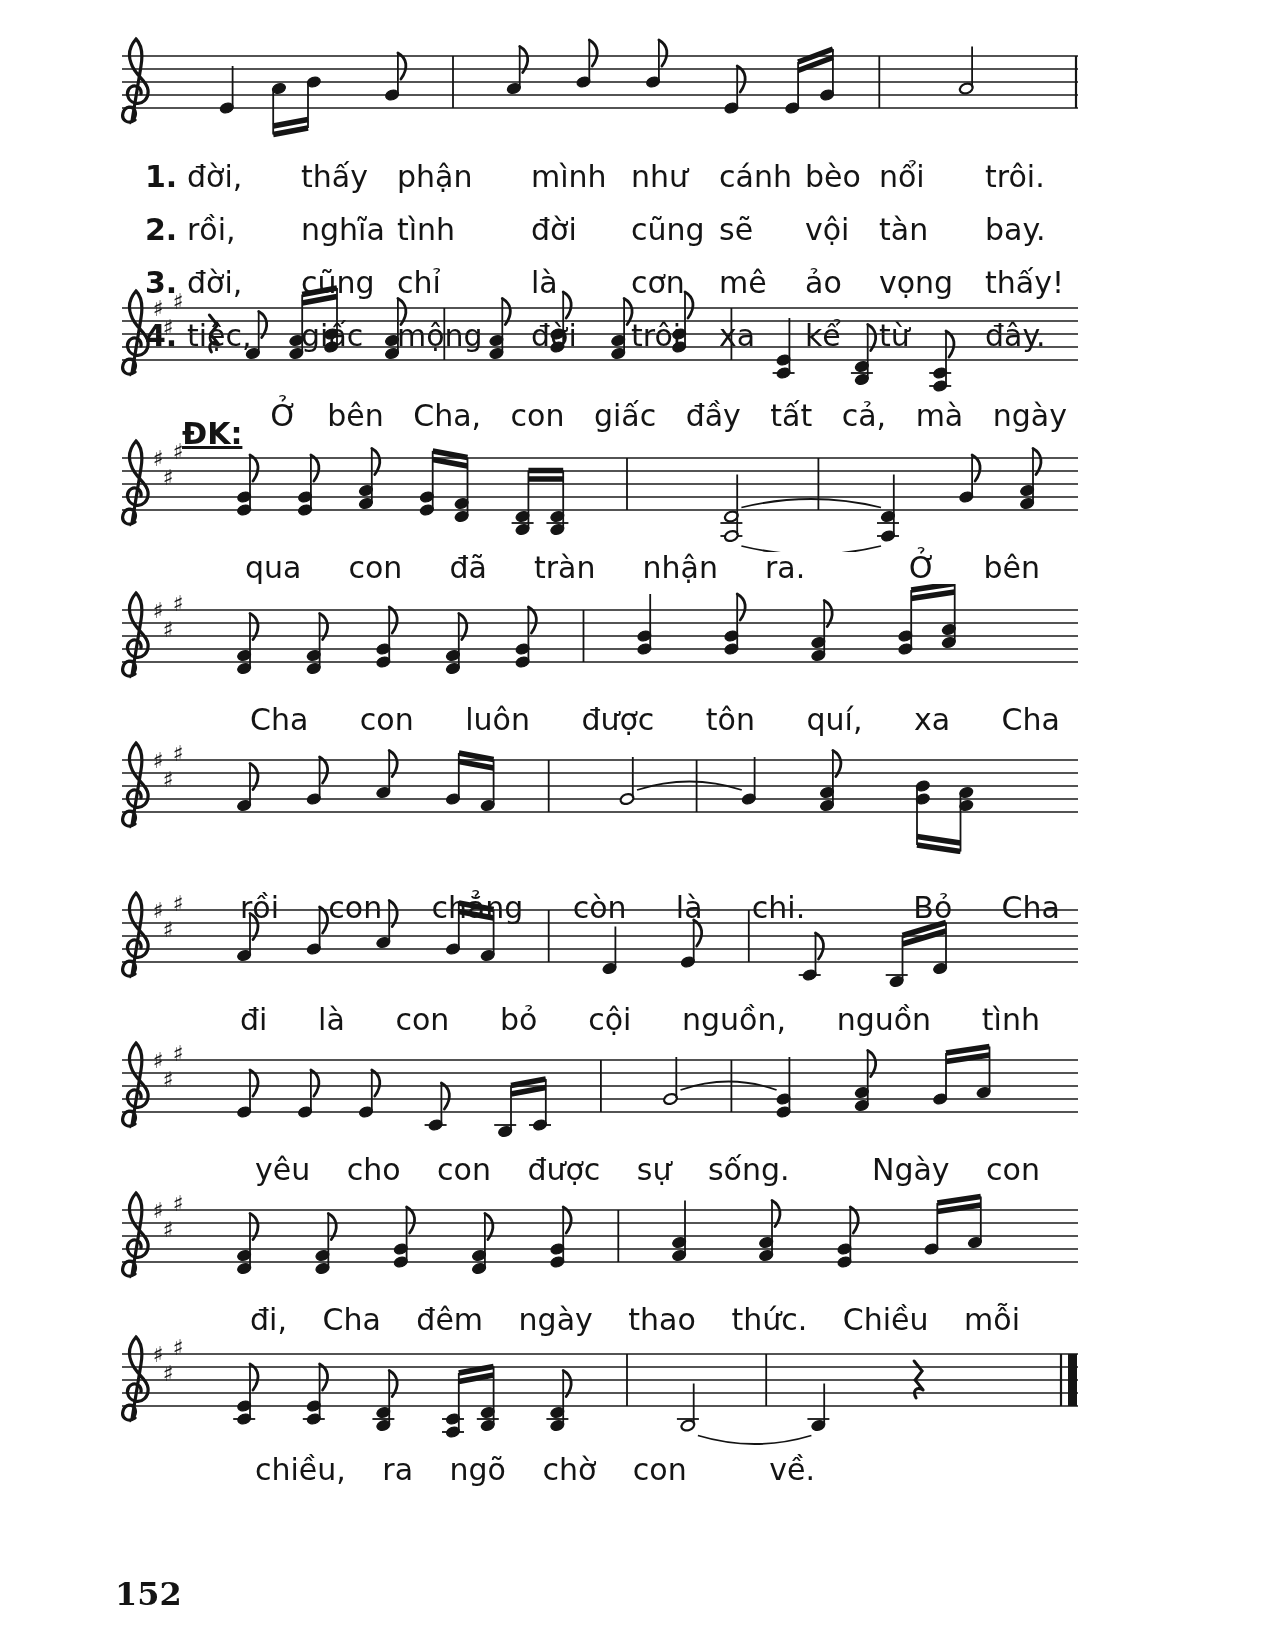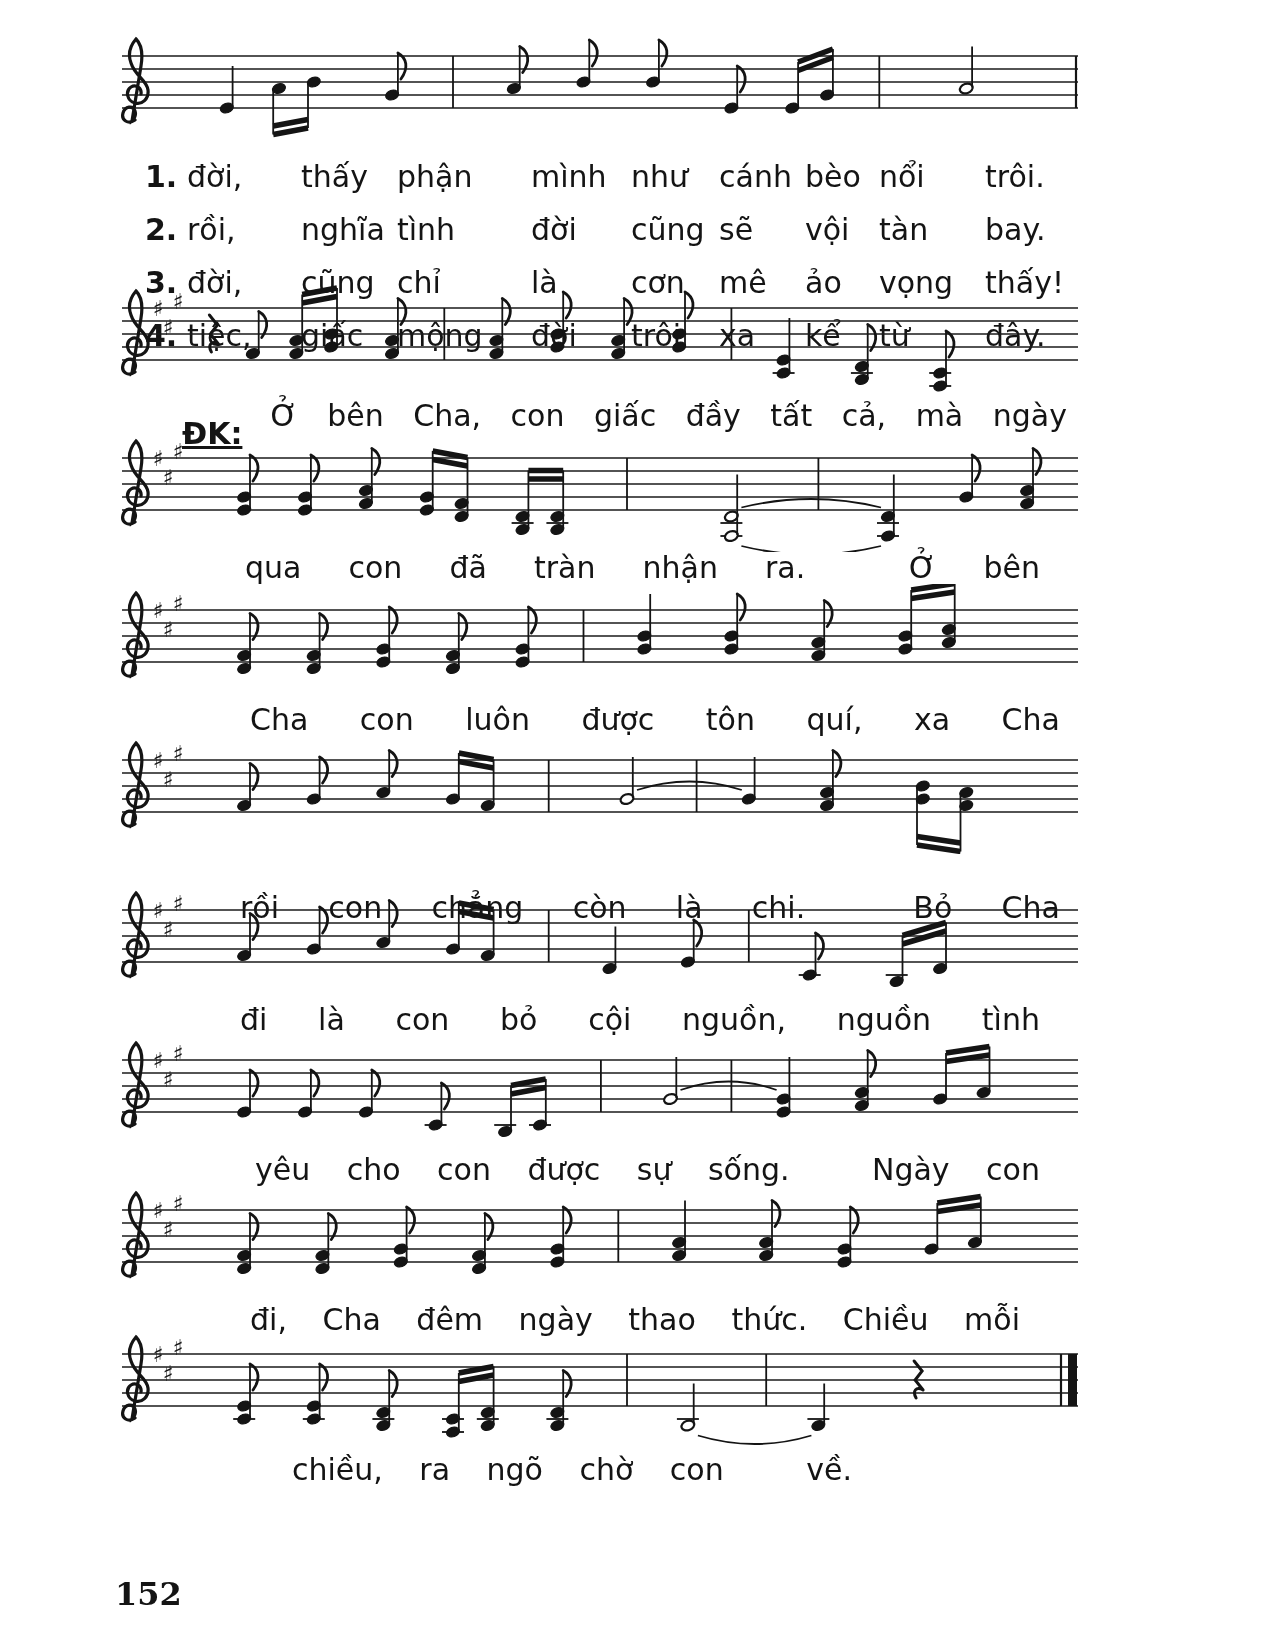--- a/index.html
+++ b/index.html
@@ -16,21 +16,21 @@
               font-size:30px;line-height:40px;white-space:nowrap;}
   .ly-dk{left:182px;top:396px;width:885px;}
   .ly-dk .dk-words{flex:1;display:flex;justify-content:space-between;margin-left:28px;}
   .dk-label{font-weight:bold;text-decoration:underline;margin-top:18px;}
   .ly-qua{left:245px;top:548px;width:795px;}
   .ly-cha{left:250px;top:700px;width:810px;}
   .ly-roi{left:240px;top:888px;width:820px;}
   .ly-di{left:240px;top:1000px;width:800px;}
   .ly-yeu{left:255px;top:1150px;width:785px;text-align:center;}
   .ly-di2{left:250px;top:1300px;width:770px;}
-  .ly-chieu{left:255px;top:1450px;width:560px;margin-left:37px;}
+  .ly-chieu{left:255px;top:1450px;width:560px;}
   .page-number{position:absolute;left:115px;top:1575px;font-family:"DejaVu Serif",serif;
                font-weight:bold;font-size:32px;}
   svg{display:block;}
 </style>
 </head>
 <body>
 
 <div class="page">
 
   <div class="staff-slot s1">

